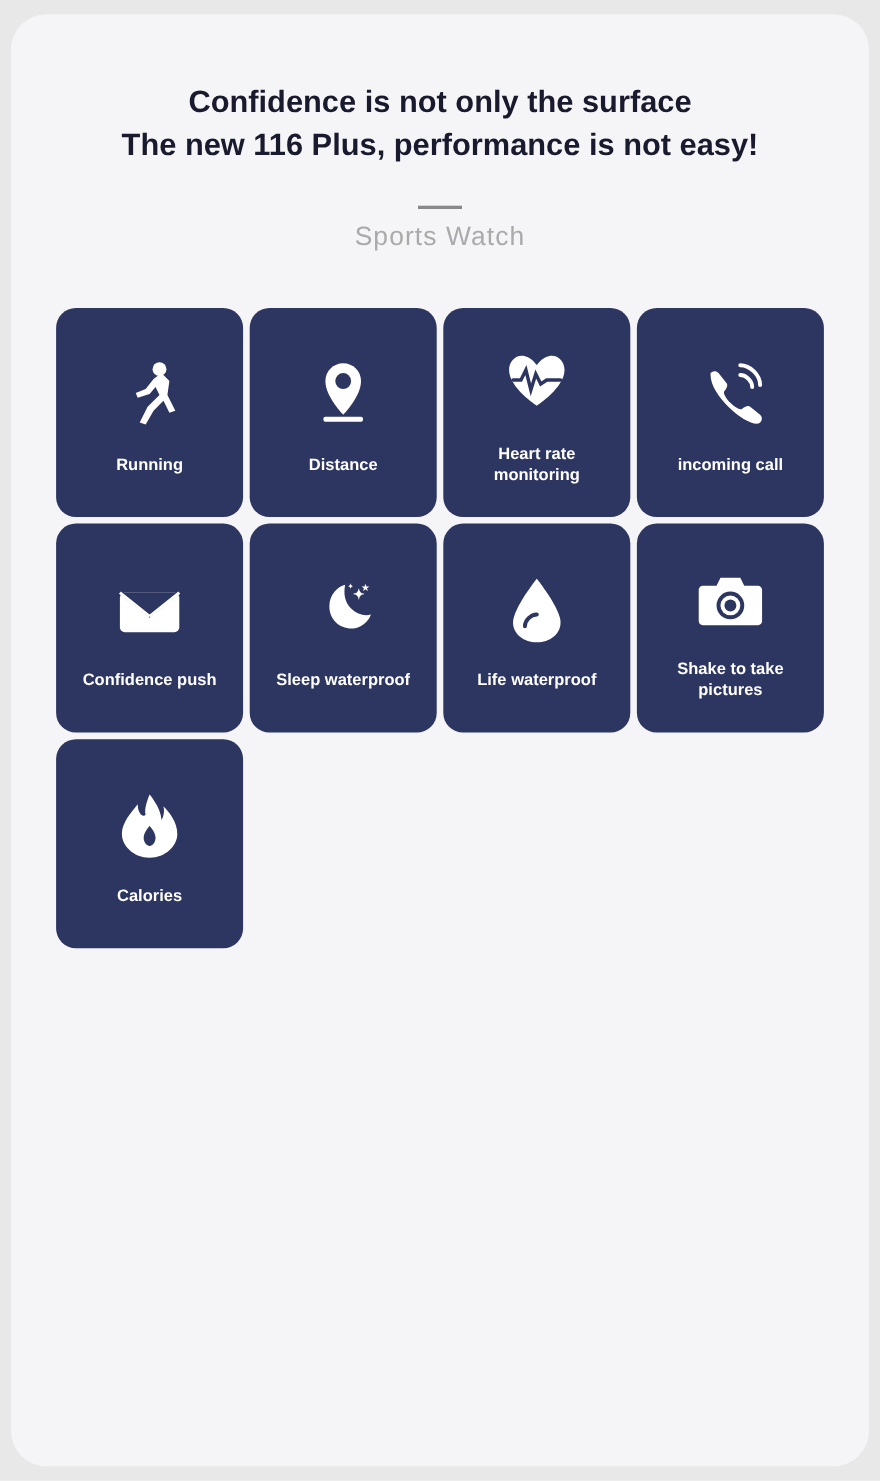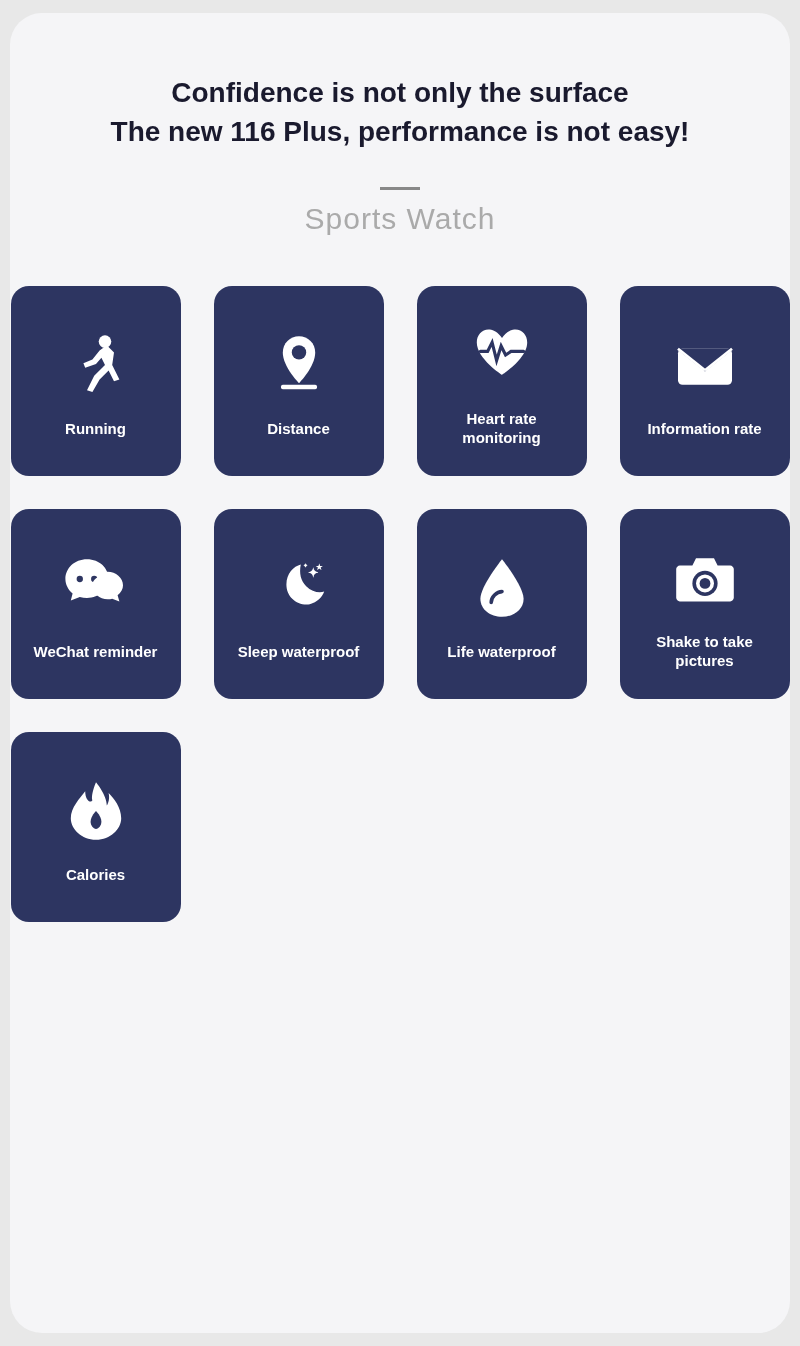--- a/index.html
+++ b/index.html
@@ -30,30 +30,30 @@
       margin-bottom: 36px;
     }
     .divider {
       width: 40px;
       height: 3px;
       background: #888;
       margin: 0 auto 12px auto;
     }
     .subtitle {
       text-align: center;
-      font-size: 30px;
+      font-size: 24px;
       color: #aaa;
       font-weight: 300;
       margin-bottom: 50px;
       letter-spacing: 1px;
     }
     .grid {
       display: grid;
       grid-template-columns: repeat(4, 170px);
-      gap: 33px;
+      gap: 6px;
       justify-content: center;
       margin-bottom: 18px;
     }
     .feature-tile {
       background: #2d3561;
       border-radius: 18px;
       width: 170px;
       height: 190px;
       display: flex;
       flex-direction: column;
@@ -118,41 +118,38 @@
         <div class="tile-icon">
           <svg viewBox="0 0 80 80" fill="white">
         <path d="M40 62 C40 62 12 44 12 26 C12 17 19 10 28 12 C33 13 37 17 40 21 C43 17 47 13 52 12 C61 10 68 17 68 26 C68 44 40 62 40 62 Z"></path>
         <polyline points="16,36 24,36 29,26 34,46 39,30 44,40 50,36 64,36" fill="none" stroke="#2d3561" stroke-width="3.5" stroke-linecap="round"></polyline>
       </svg>
         </div>
         <div class="tile-label">Heart rate monitoring</div>
       </div>
       <div class="feature-tile">
         <div class="tile-icon">
+          <svg viewBox="0 0 80 80" fill="none" stroke="white" stroke-width="4" stroke-linecap="round">
+        <path d="M20 18 C20 18 24 14 28 18 L36 28 C38 30 36 34 34 36 C32 38 36 44 40 48 C44 52 50 56 52 54 C54 52 58 50 60 52 L70 60 C74 64 70 68 70 68 C62 76 18 42 20 18 Z" fill="white" stroke="none"></path>
+        <path d="M50 10 C60 10 70 20 70 30" stroke="white" fill="none"></path>
+        <path d="M50 20 C56 20 62 26 62 32" stroke="white" fill="none"></path>
+      </svg>
+        </div>
+        <div class="tile-label">incoming call</div>
+      </div>
+      <div class="feature-tile">
+        <div class="tile-icon">
           <svg viewBox="0 0 80 80" fill="white">
         <rect x="10" y="22" width="60" height="40" rx="5"></rect>
         <polyline points="10,22 40,46 70,22" fill="#2d3561" stroke="#2d3561" stroke-width="2"></polyline>
         <line x1="10" y1="22" x2="40" y2="46" stroke="white" stroke-width="3"></line>
         <line x1="70" y1="22" x2="40" y2="46" stroke="white" stroke-width="3"></line>
       </svg>
         </div>
-        <div class="tile-label">Information rate</div>
-      </div>
-      <div class="feature-tile">
-        <div class="tile-icon">
-          <svg viewBox="0 0 80 80" fill="white">
-        <path d="M30 8 C16 8 6 18 6 30 C6 36 9 42 14 46 L12 54 L22 50 C24.6 50.6 27.2 51 30 51 C44 51 54 41 54 30 C54 18 44 8 30 8 Z"></path>
-        <circle cx="22" cy="30" r="3.5" fill="#2d3561"></circle>
-        <circle cx="38" cy="30" r="3.5" fill="#2d3561"></circle>
-        <path d="M42 28 C44 24 48 22 53 22 C62 22 70 29 70 37 C70 41 68 45 64 48 L66 55 L58 52 C56.5 52.4 55 52.6 53 52.6 C44 52.6 36 46 36 37 C36 33.5 37.5 30.4 42 28 Z"></path>
-        <circle cx="47" cy="37" r="3" fill="white"></circle>
-        <circle cx="59" cy="37" r="3" fill="white"></circle>
-      </svg>
-        </div>
-        <div class="tile-label">WeChat reminder</div>
+        <div class="tile-label">Confidence push</div>
       </div>
       <div class="feature-tile">
         <div class="tile-icon">
           <svg viewBox="0 0 80 80" fill="white">
         <path d="M42 14 C34 16 26 24 26 36 C26 50 38 60 52 58 C60 56 66 50 68 44 C62 46 54 44 48 38 C42 32 40 24 42 14 Z"></path>
         <text x="50" y="28" font-size="14" fill="white" font-weight="bold">✦</text>
         <text x="58" y="20" font-size="10" fill="white">★</text>
         <text x="44" y="18" font-size="8" fill="white">✦</text>
       </svg>
         </div>

